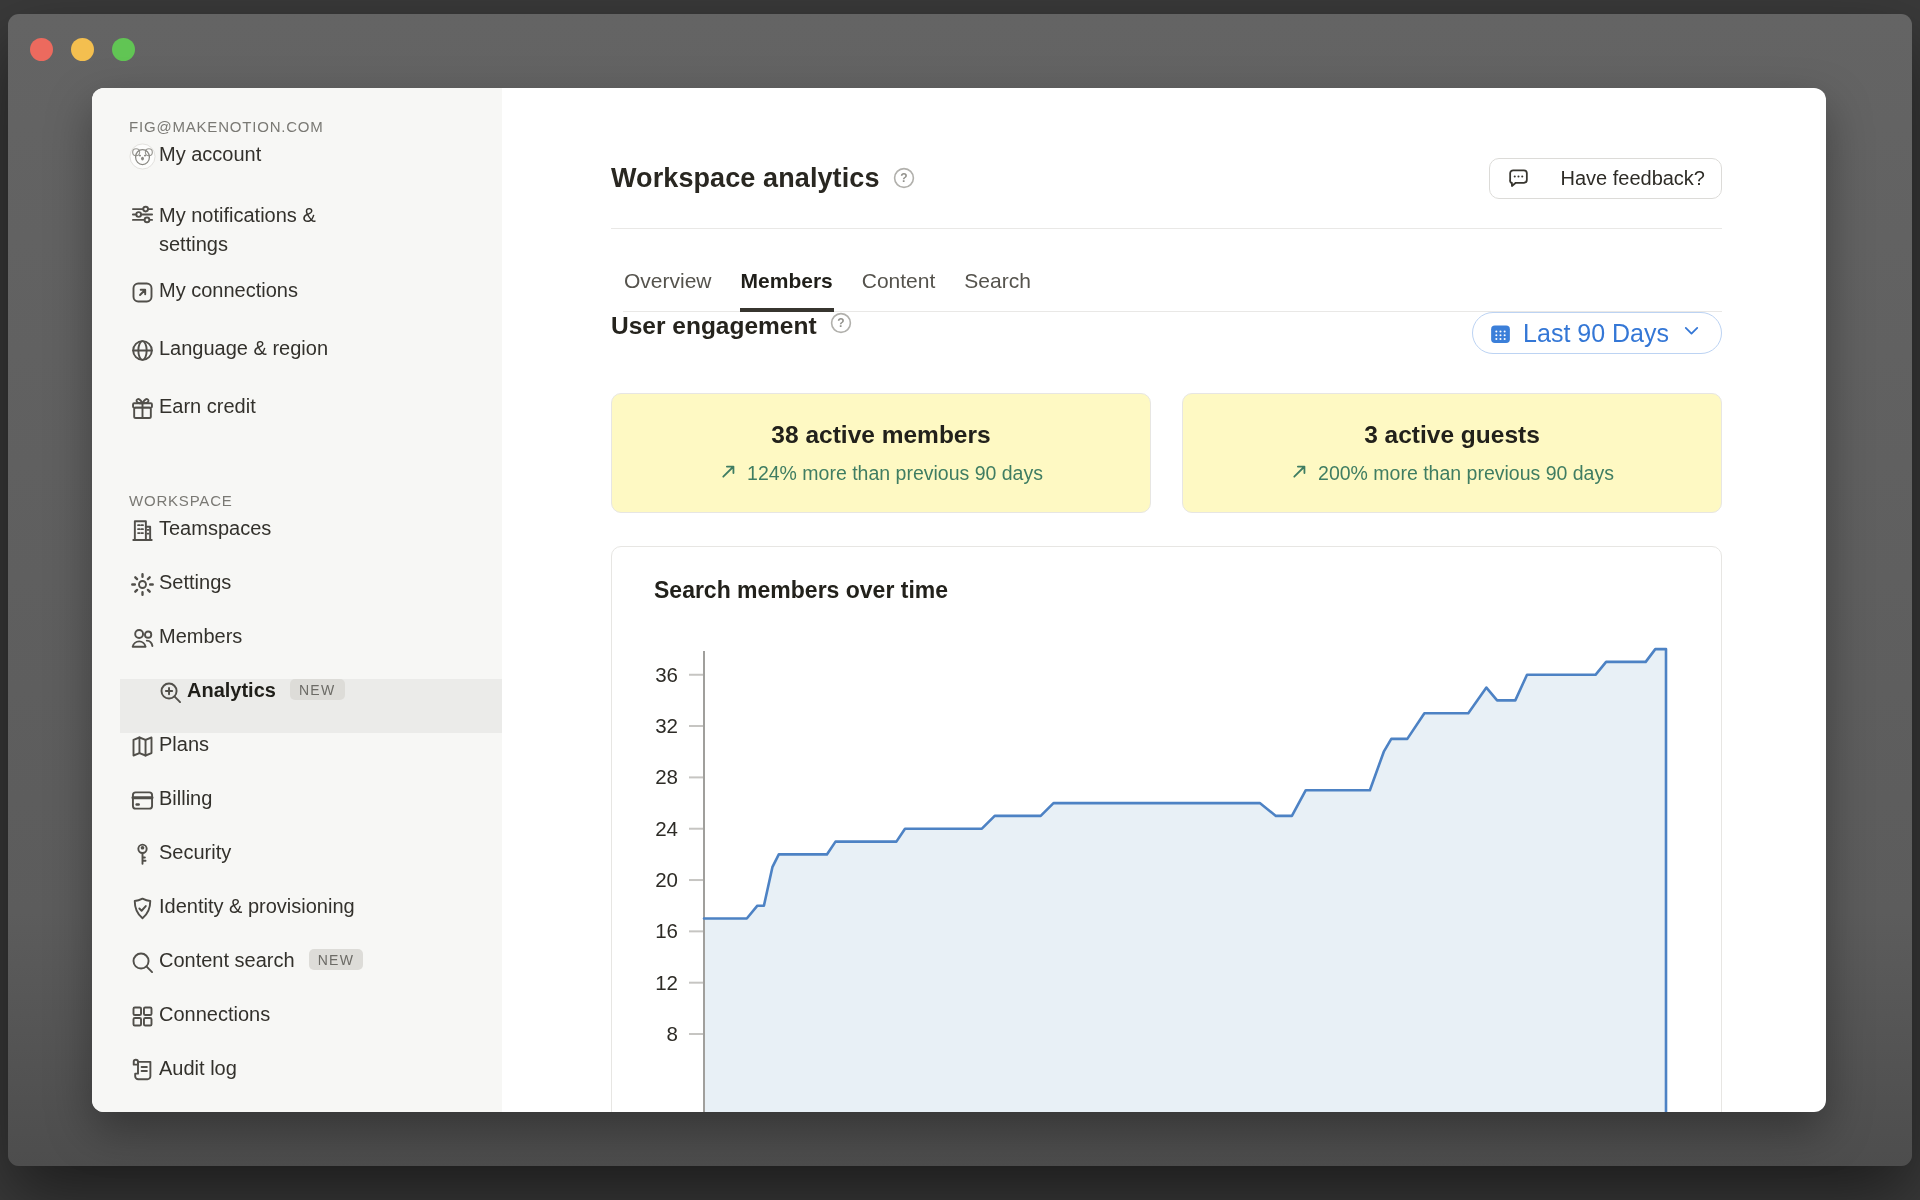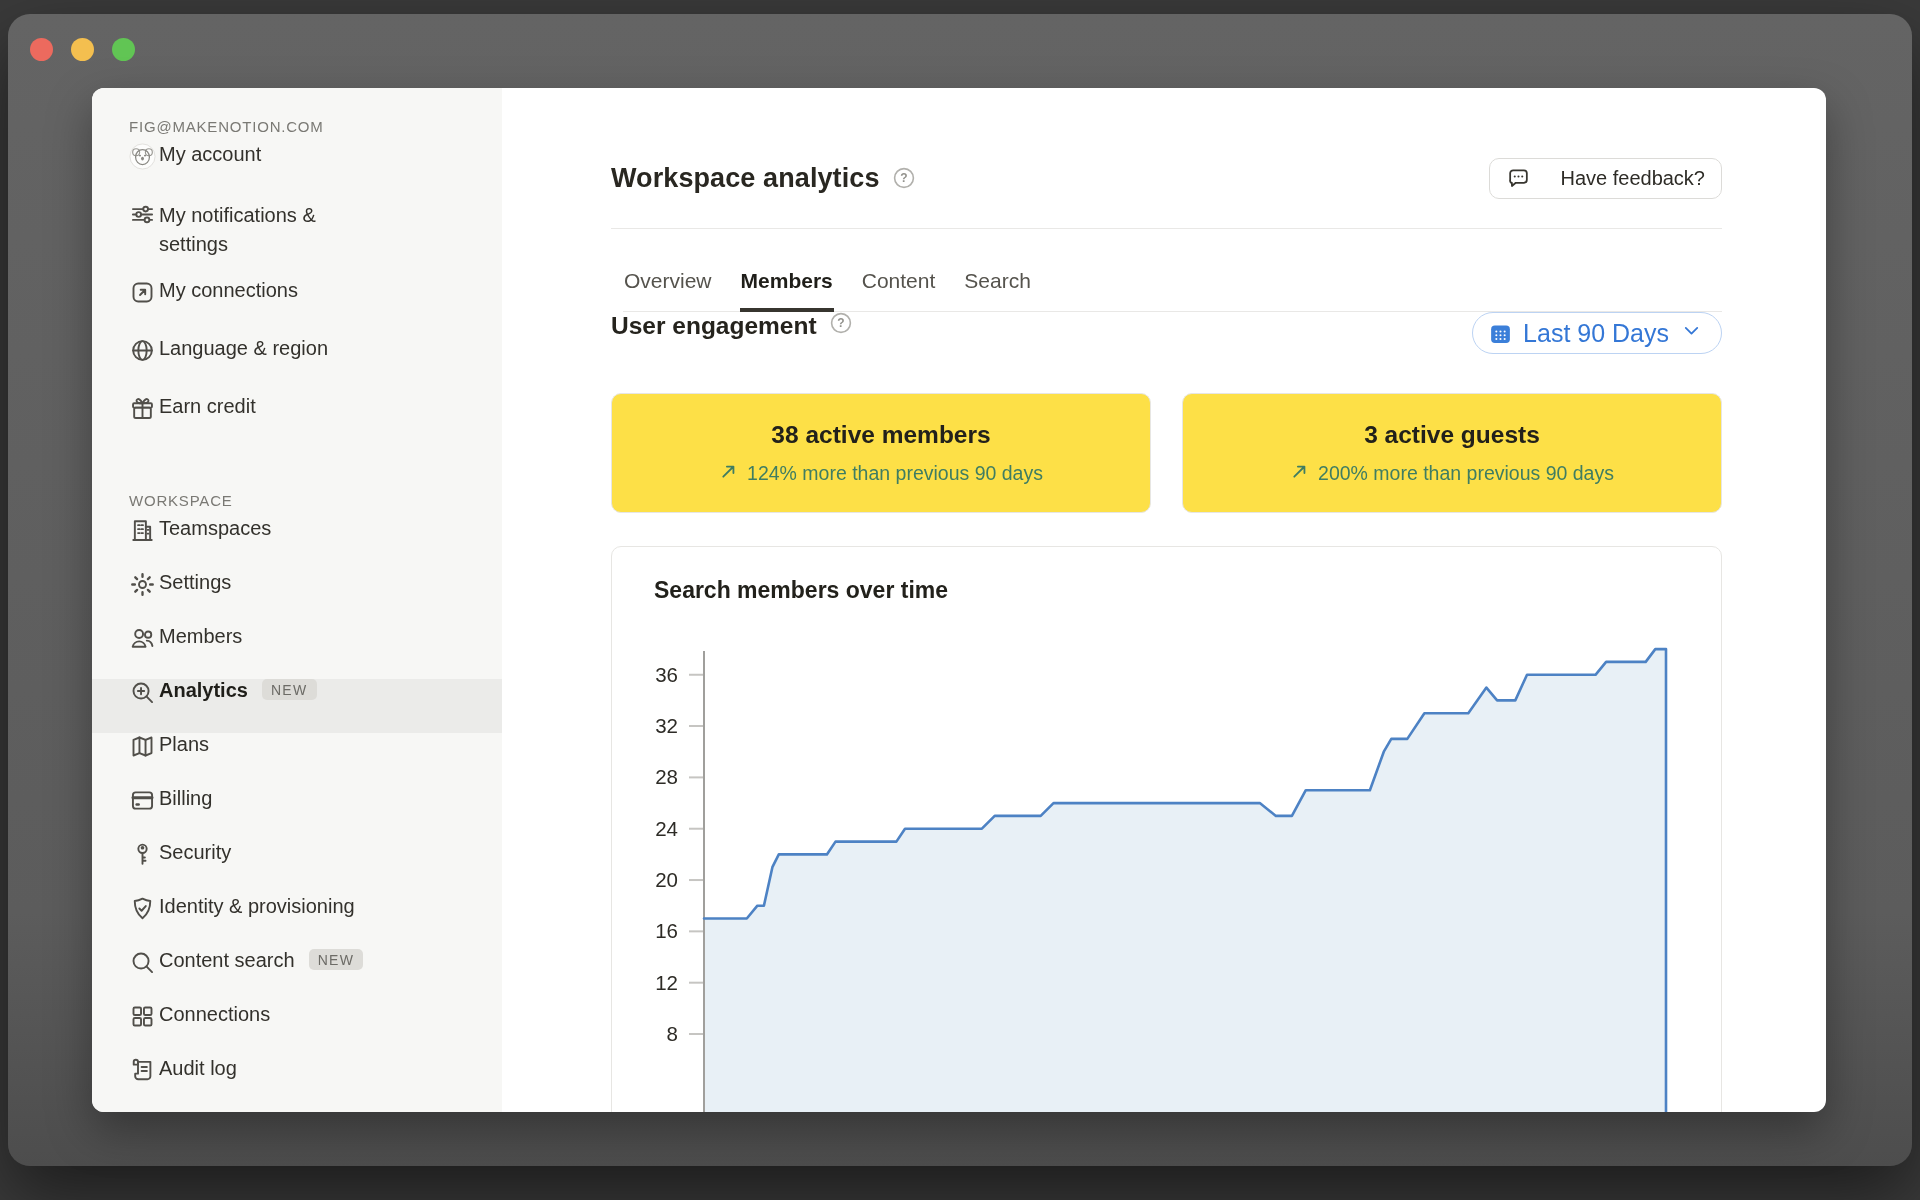--- a/index.html
+++ b/index.html
@@ -1,39 +1,39 @@
 <!DOCTYPE html>
 <html><head>
 <meta charset="utf-8">
 <style>
   * { margin:0; padding:0; box-sizing:border-box; }
   html,body { width:1920px; height:1200px; background:#3a3a3a; font-family:"Liberation Sans",sans-serif; overflow:hidden; }
   .screen { position:relative; width:1920px; height:1200px; }
 
   .mac-window { position:absolute; left:8px; top:14px; width:1904px; height:1152px;
-    border-radius:22px; background:linear-gradient(#646464, #5c5c5c 78%, #4d4d4d);
+    border-radius:11px; background:linear-gradient(#646464, #5c5c5c 78%, #4d4d4d);
     box-shadow:0 30px 70px rgba(0,0,0,.5); }
   .traffic { position:absolute; top:24px; left:22px; display:flex; gap:18px; }
   .traffic span { width:23px; height:23px; border-radius:50%; display:block; }
   .tl-close { background:#ec6a5e; } .tl-min { background:#f4bf4f; } .tl-zoom { background:#61c554; }
 
   .panel { position:absolute; left:84px; top:74px; width:1734px; height:1024px; background:#ffffff;
     border-radius:12px; box-shadow:0 18px 45px rgba(0,0,0,.35); display:flex; overflow:hidden; }
 
   
   .sidebar { width:410px; flex:none; background:#f7f7f5; padding-top:30px; overflow:hidden; }
   .sb-section { margin:0 24px 8px 37px; font-size:15px; font-weight:500; letter-spacing:.8px;
     color:#7a7974; text-transform:uppercase; }
   .sb-section.ws { margin-top:39px; }
   .sb-item { display:flex; align-items:flex-start; min-height:54px; padding:0 20px 0 37px; gap:3px;
     font-size:20px; color:#33312c; cursor:pointer; }
   .acct .sb-item { min-height:58px; }
   .sb-item.two-line { min-height:78px; }
   .sb-item.two-line .sb-label { max-width:192px; line-height:1.45; }
-  .sb-item.selected { background:#ebebe9; font-weight:600; color:#1f1e19; }
+  .sb-item.selected { background:#ebebe9; font-weight:600; color:#1f1e19;margin-left:28px; }
   .sb-icon { width:27px; height:27px; flex:none; color:#514f4a; display:flex; align-items:center; justify-content:center; }
   .sb-icon svg { width:100%; height:100%; }
   .badge { margin-left:11px; font-size:14px; font-weight:500; letter-spacing:1.3px; color:#6c6b66;
     background:#dddcd8; border-radius:5px; padding:3px 9px 2px; text-transform:uppercase; }
 
   
   .content { flex:1; padding:0 104px 0 109px; position:relative; }
   .header-row { display:flex; align-items:center; margin-top:66px; height:48px; }
   .page-title { font-size:27px; font-weight:600; color:#292721; letter-spacing:.1px; }
   .help { width:22px; height:22px; margin-left:13px; flex:none; cursor:pointer; }
@@ -49,21 +49,21 @@
 
   .engagement-row { display:flex; align-items:flex-start; height:42px; }
   .h2 { font-size:24.5px; font-weight:600; color:#25231d; }
   .range-pill { margin-left:auto; display:flex; align-items:center; gap:10px; height:42px; padding:0 17px 0 15px;
     background:#fff; border:1.5px solid #bcd3f3; border-radius:22px; color:#3477d6; font-size:25px;
     font-weight:500; cursor:pointer; font-family:inherit; }
   .range-pill svg { width:25px; height:25px; }
   .chev { width:17px; height:17px; }
 
   .stat-cards { display:flex; gap:31px; margin-top:39px; }
-  .stat-card { flex:1; height:120px; border:1px solid #e7e6e3; border-radius:10px; background:#fde047;
+  .stat-card { flex:1; height:120px; border:1px solid #e7e6e3; border-radius:10px; background:#fef9c3;
     display:flex; flex-direction:column; align-items:center; justify-content:center; gap:13px; }
   .stat-value { font-size:24.5px; font-weight:600; color:#22211b; }
   .stat-delta { font-size:19.5px; font-weight:500; color:#3f7d62; display:flex; align-items:center; gap:9px; }
   .stat-delta svg { width:19px; height:19px; }
 
   .chart-card { margin-top:33px; height:620px; border:1px solid #e7e6e3; border-radius:10px; background:#fff;
     position:relative; overflow:hidden; }
   .chart-title { position:absolute; left:42px; top:30px; font-size:23px; font-weight:700; color:#22211b; }
   .chart-svg { position:absolute; left:0; top:0; }
 </style>

